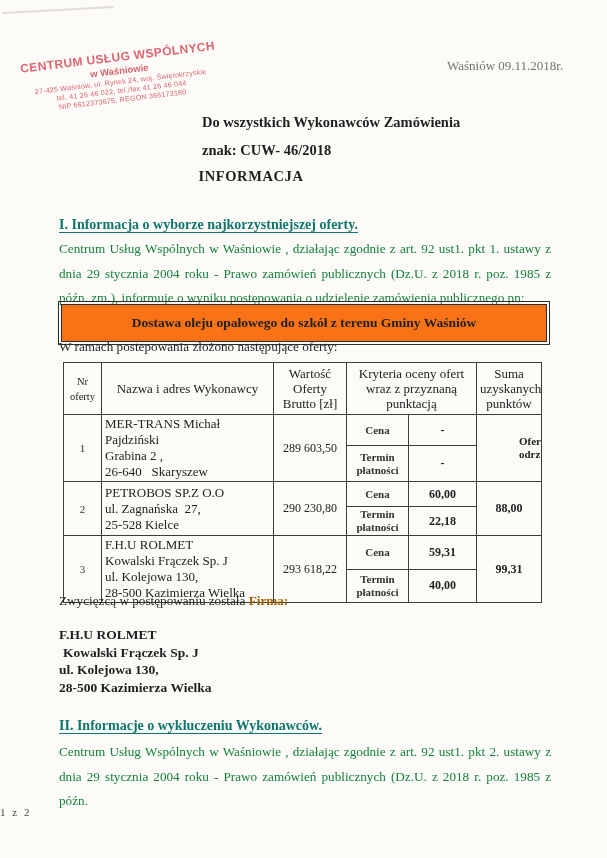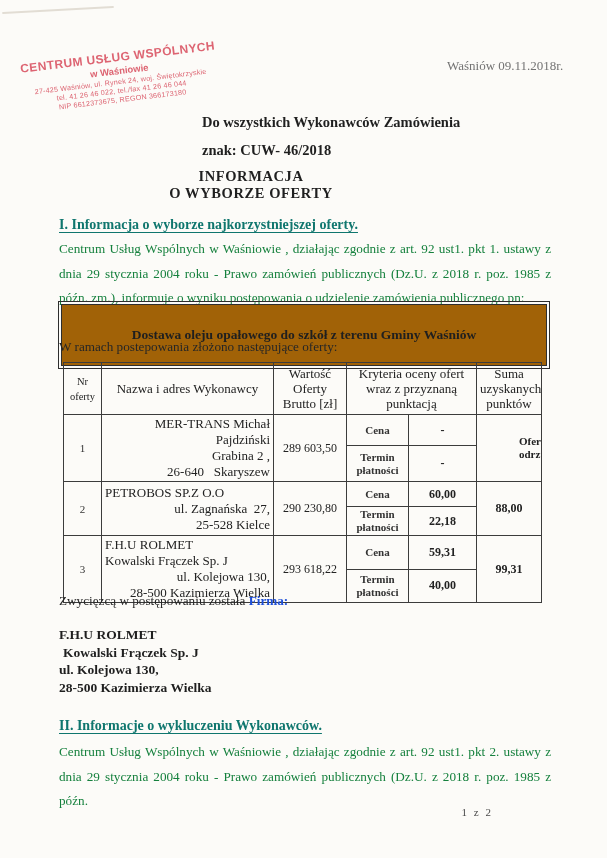--- a/index.html
+++ b/index.html
@@ -57,23 +57,23 @@
   }
   .sec1-heading{top:217px;}
   .para{
     position:absolute;left:59px;width:492px;
     font-size:13.2px;line-height:24.5px;text-align:justify;color:#15803d;
   }
   .para1{top:237px;}
   .subject-box{
     position:absolute;left:61px;top:304px;width:484px;
     border:1px solid #2e2e2e;outline:1px solid #2e2e2e;outline-offset:2px;
-    background:#a16207;
+    background:#f97316;
     text-align:center;font-size:13.5px;font-weight:700;color:#1f1f1f;
-    padding:22px 0;
+    padding:10px 0;
   }
   .offers-intro{
     position:absolute;left:59px;top:339px;
     font-size:13.2px;color:#262626;
   }
   table.offers{
     position:absolute;left:63px;top:362px;
     border-collapse:collapse;table-layout:fixed;width:478px;
     font-size:13px;color:#222;
   }
@@ -83,42 +83,42 @@
     vertical-align:middle;
     overflow:hidden;
   }
   table.offers th{font-weight:400;text-align:center;line-height:15px;}
   th.h-nr{font-weight:700;font-size:10.5px;line-height:12px;}
   tr.head-row{height:52px;}
   tr.sub25{height:25px;}
   tr.sub32{height:32px;}
   td.nr{vertical-align:top;text-align:center;font-size:11px;padding-top:3px;color:#333;}
   td.name{font-size:13px;line-height:16px;padding-left:6px;}
-  td.name .ln{text-align:right;}
+  td.name .ln{text-align:left;}
   td.name .ln.al{text-align:left;}
   td.val{text-align:center;font-size:12px;}
   td.crit{text-align:center;font-size:11px;line-height:13px;color:#333;font-weight:bold;}
   td.pts{text-align:center;font-weight:700;font-size:12px;}
   td.sum{text-align:center;font-weight:700;font-size:12px;}
   td.sum.small{font-size:11px;line-height:13px;padding-left:42px;}
   .winner-intro{
     position:absolute;left:59px;top:593px;
     font-size:13.2px;color:#262626;
   }
-  .winner-intro b{color:#1d4ed8;text-align:right;}
+  .winner-intro b{color:#a16207;text-align:right;}
   .winner-block{
     position:absolute;left:59px;top:626px;
     font-size:13.5px;font-weight:700;color:#1f1f1f;line-height:17.5px;
   }
   .winner-block .wl1{padding-left:4px;}
   .sec2-heading{top:718px;}
   .para2{top:740px;}
   .footer{
     position:absolute;left:0;top:806px;width:493px;
-    text-align:right;font-size:11px;color:#4a4a4a;letter-spacing:2px;
+    text-align:left;font-size:11px;color:#4a4a4a;letter-spacing:2px;
   }
 </style>
 </head>
 <body>
 
 <div class="page">
 
   <div class="corner-line"></div>
 
   <div class="stamp">
@@ -129,21 +129,20 @@
     <div class="s3">NIP 6612373675, REGON 366173180</div>
   </div>
 
   <div class="date">Waśniów 09.11.2018r.</div>
 
   <div class="recipient">Do wszystkich Wykonawców Zamówienia</div>
   <div class="reference">znak: CUW- 46/2018</div>
 
   <div class="doc-title">
     <div>INFORMACJA</div>
-    <div>O WYBORZE OFERTY</div>
   </div>
 
   <div class="sec-heading sec1-heading">I. Informacja o wyborze najkorzystniejszej oferty.</div>
 
   <div class="para para1">Centrum Usług Wspólnych  w Waśniowie , działając zgodnie z art. 92 ust1. pkt 1. ustawy z dnia 29 stycznia 2004 roku - Prawo zamówień publicznych (Dz.U. z 2018 r. poz. 1985 z późn. zm.), informuje o wyniku postępowania o udzielenie zamówienia publicznego pn:</div>
 
   <div class="subject-box">Dostawa oleju opałowego do szkół z terenu Gminy Waśniów</div>
 
   <div class="offers-intro">W ramach postepowania złożono następujące oferty:</div>
 

